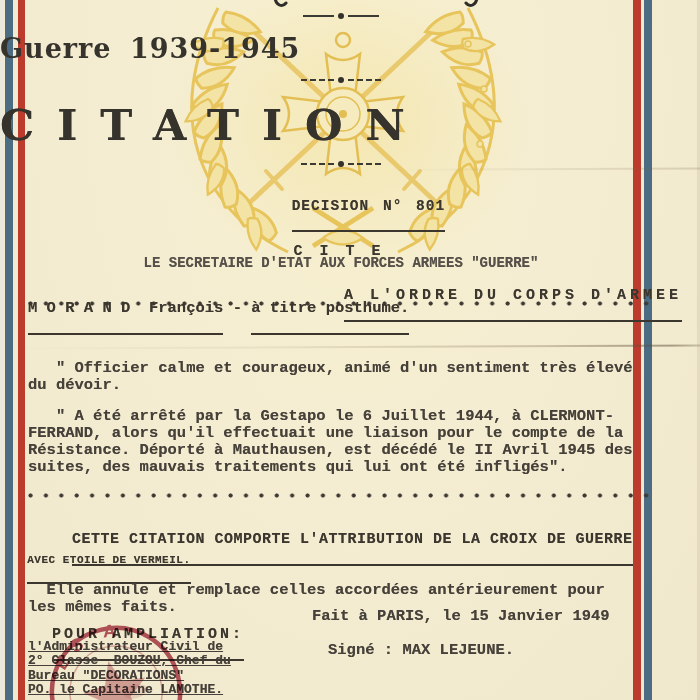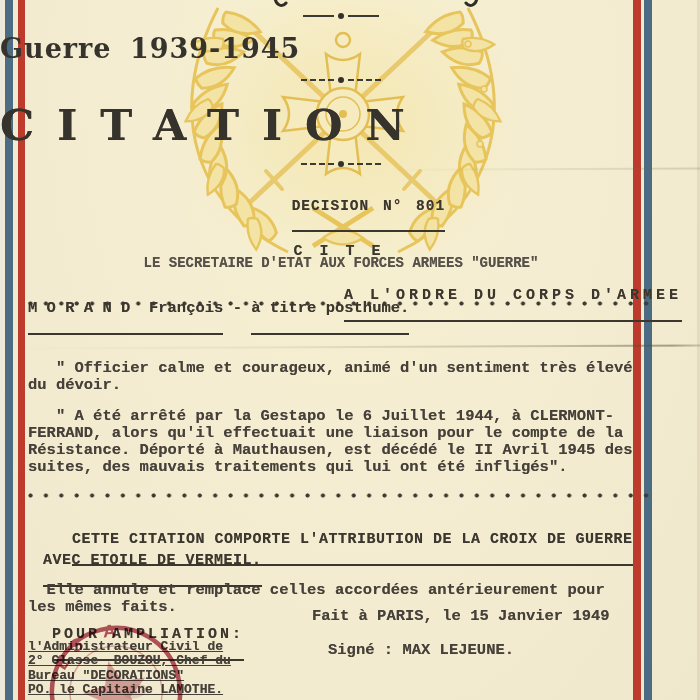--- a/index.html
+++ b/index.html
@@ -189,21 +189,21 @@
 <div class="tw" style="left:28px;top:408px;">   " A été arrêté par la Gestapo le 6 Juillet 1944, à CLERMONT-
 FERRAND, alors qu'il effectuait une liaison pour le compte de la
 Résistance. Déporté à Mauthausen, est décédé le II Avril 1945 des
 suites, des mauvais traitements qui lui ont été infligés".</div>
 
 <div class="dots" style="left:28px;top:493px;width:626px;"></div>
 
 <div class="tw twc" style="left:53px;top:514px;letter-spacing:.5px;font-size:15px;">
   <span class="ul">CETTE CITATION COMPORTE L'ATTRIBUTION DE LA CROIX DE GUERRE</span>
 </div>
-<div class="tw twc" style="left:24px;top:535px;letter-spacing:.5px;font-size:15px;">
+<div class="tw twc" style="left:13px;top:535px;letter-spacing:.5px;font-size:11px;">
   <span class="ul">AVEC ETOILE DE VERMEIL.</span>
 </div>
 
 <div class="tw" style="left:28px;top:562px;margin-top:20px;">  Elle annule et remplace celles accordées antérieurement pour
 les mêmes faits.</div>
 
 <div class="tw twc" style="left:28px;top:609px;letter-spacing:3px;font-size:15px;">
   <span class="ul">POUR AMPLIATION:</span>
 </div>
 <div class="tw" style="left:312px;top:608px;">Fait à PARIS, le 15 Janvier 1949</div>

